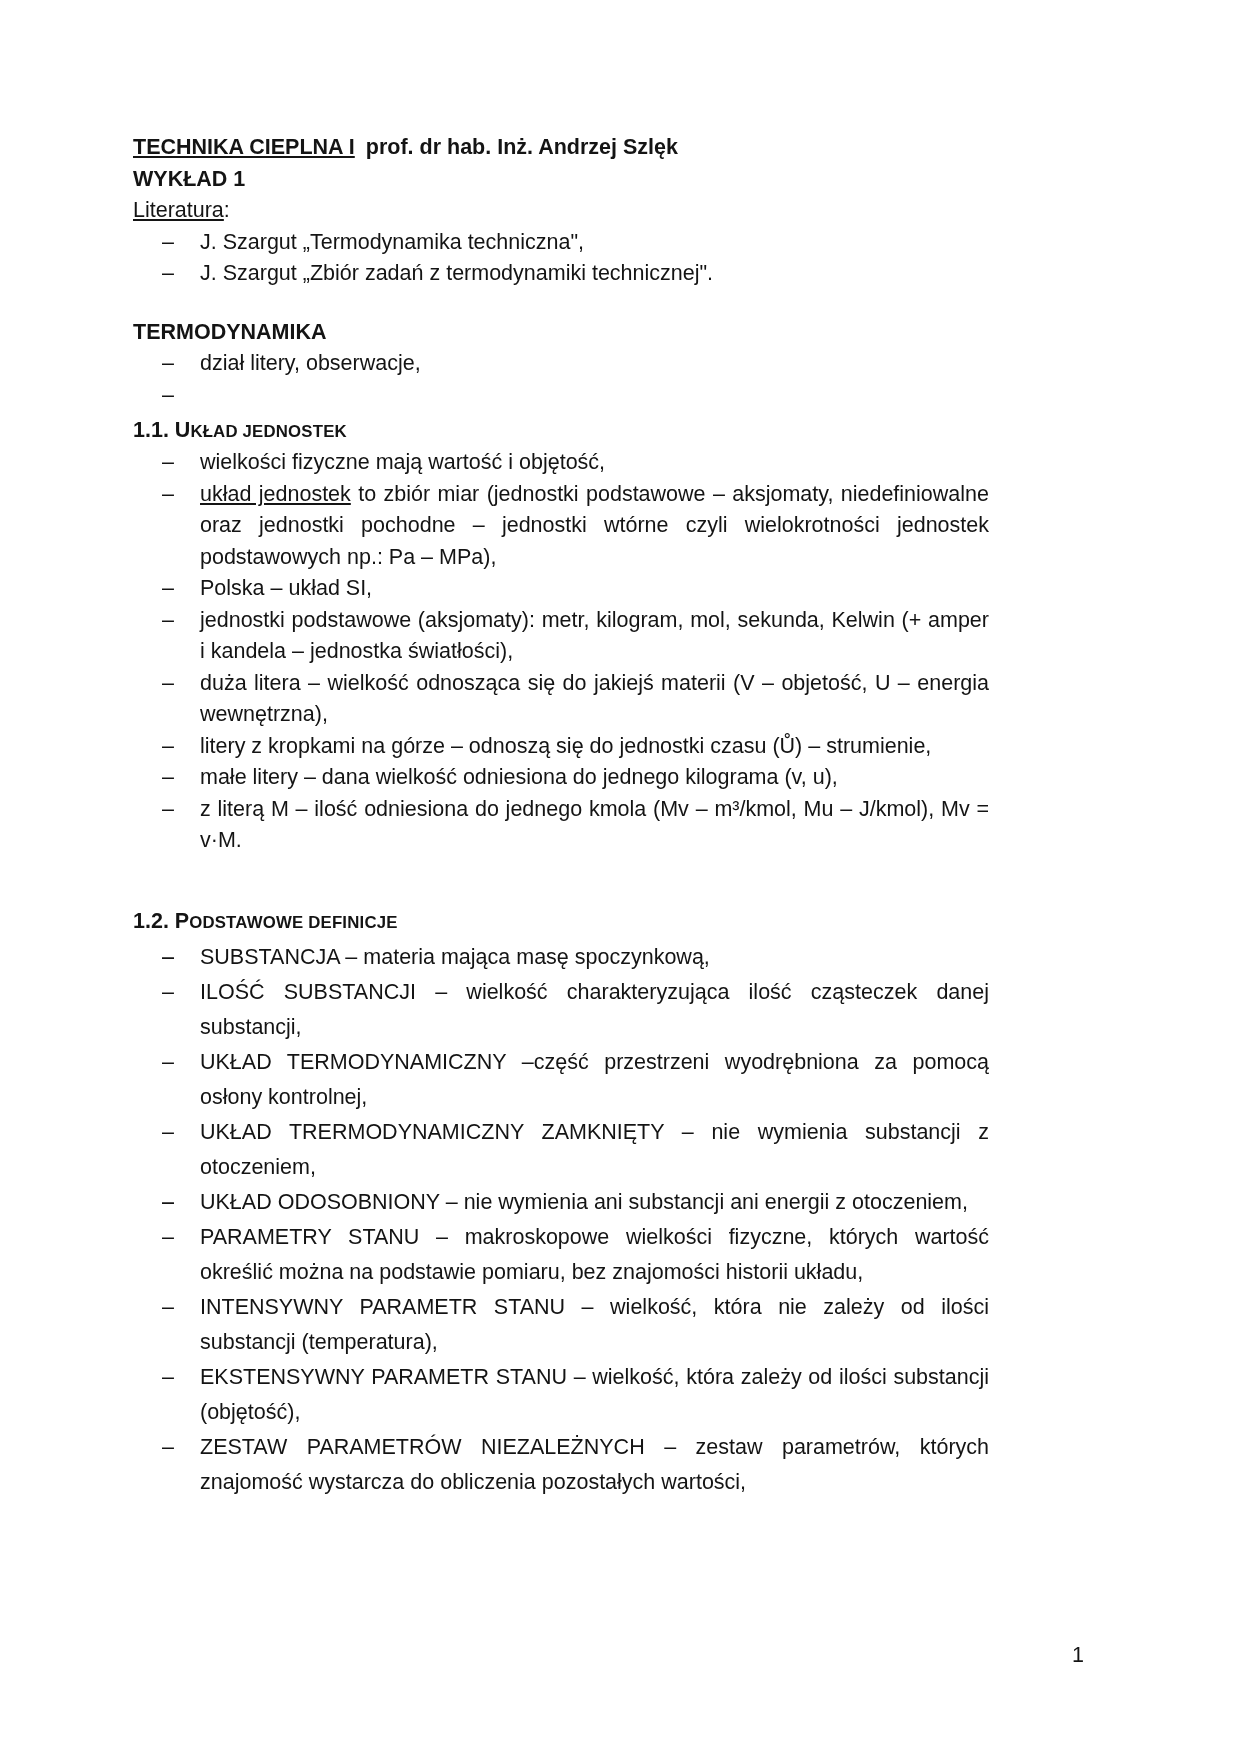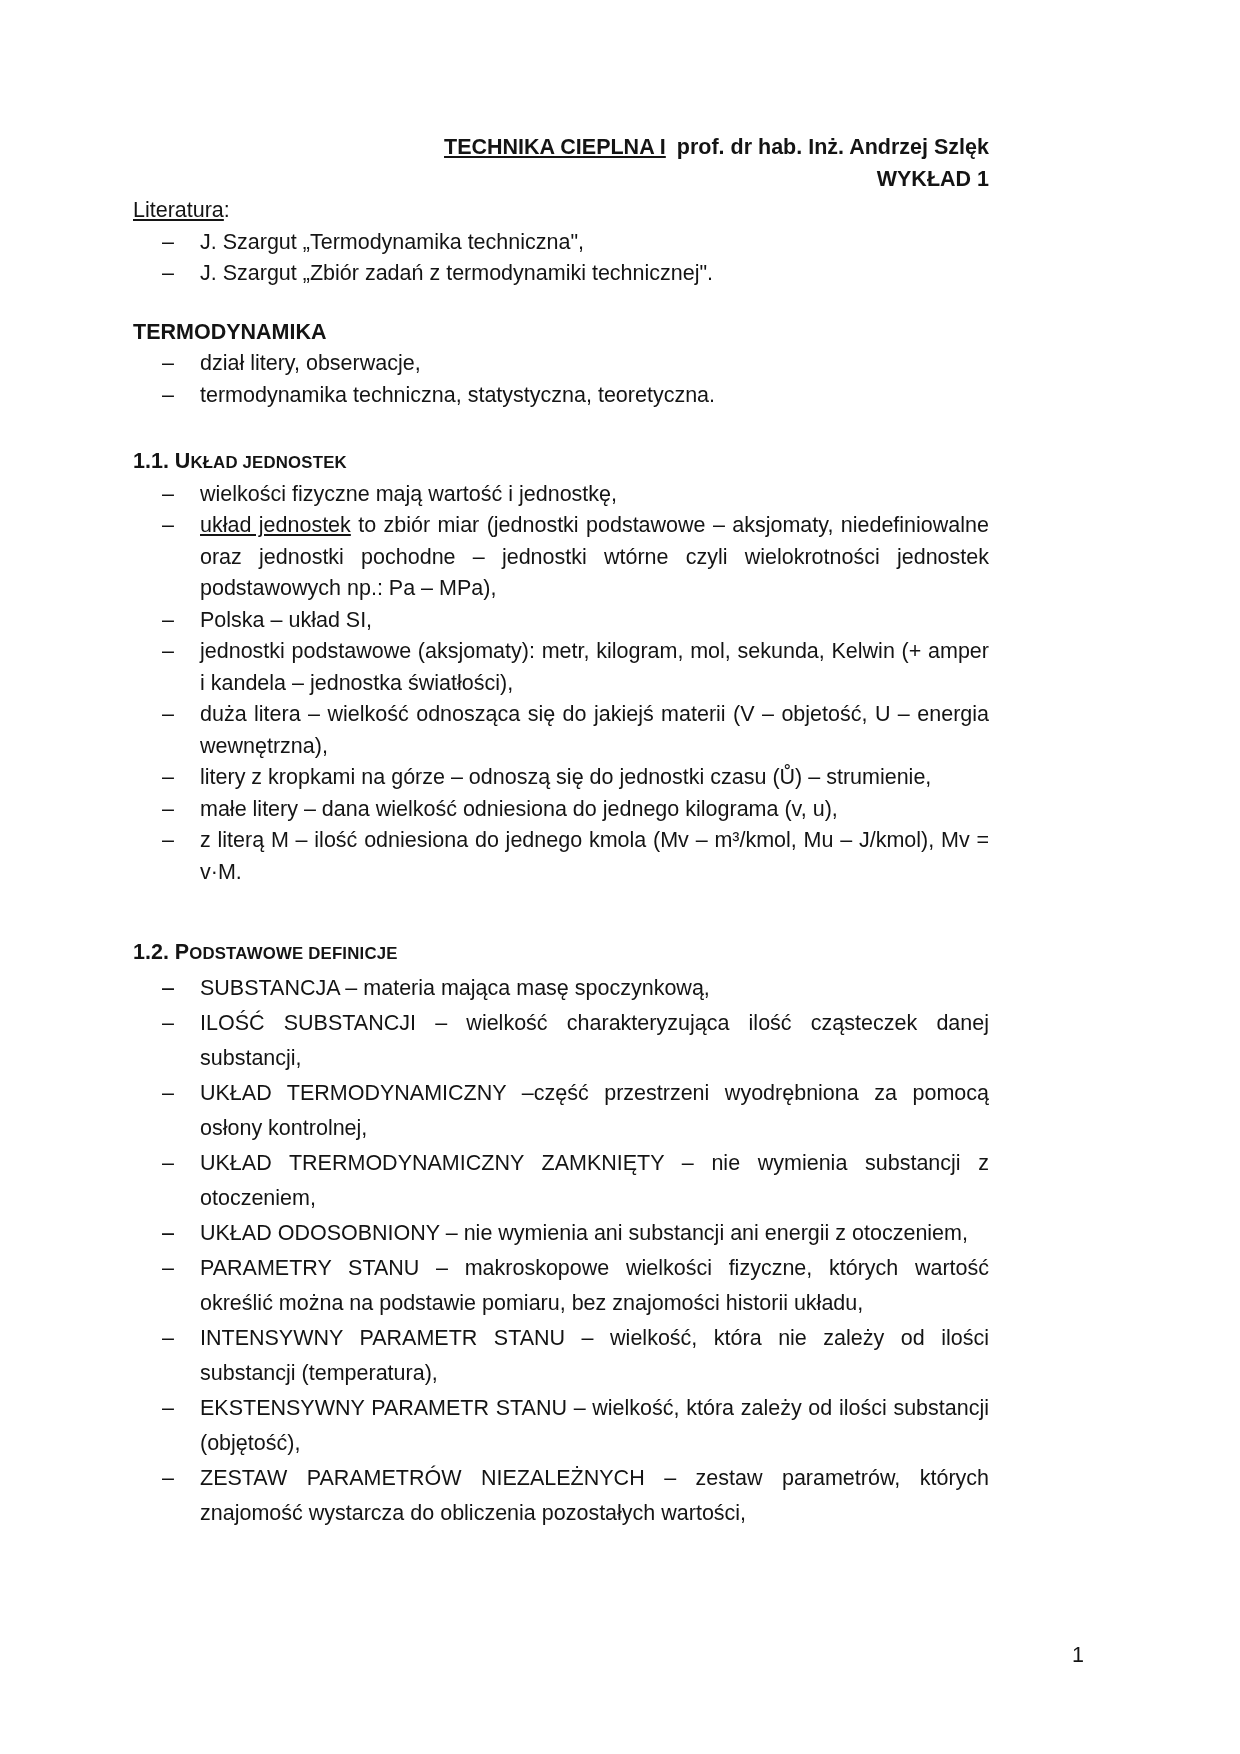--- a/index.html
+++ b/index.html
@@ -15,21 +15,21 @@
     overflow: hidden;
   }
   .content {
     position: absolute;
     left: 133px; top: 132px;
     width: 856px;
     font-size: 21.5px;
     line-height: 31.5px;
   }
   
-  .doc-header { text-align: right; font-weight: bold; }
+  .doc-header { font-weight: bold; }
   .course-title { text-decoration: underline; }
   .lecturer { margin-left: 11px; }
   
   ul.dashlist { margin: 0; padding: 0 0 0 67px; list-style: none; }
   li.li { position: relative; text-align: justify; }
   .dash { position: absolute; left: -38px; top: 0; }
   
   .underlined { text-decoration: underline; }
   .bold { font-weight: bold; }
   .sc-rest { font-size: 0.78em; letter-spacing: 0.2px; margin-top: 28px; }
@@ -63,30 +63,30 @@
       <ul class="dashlist">
         <li class="li"><span class="dash">–</span><span>J. Szargut „Termodynamika techniczna",</span></li>
         <li class="li"><span class="dash">–</span><span>J. Szargut „Zbiór zadań z termodynamiki technicznej".</span></li>
       </ul>
     </div>
 
     <div class="sec-termo">
       <div class="bold">TERMODYNAMIKA</div>
       <ul class="dashlist">
         <li class="li"><span class="dash">–</span><span>dział litery, obserwacje,</span></li>
-        <li class="li"><span class="dash">–</span><span>termodynamika techniczna, statystyczna, teoretyczna.</span></li>
+        <li class="li"><span class="dash">–</span></li>
       </ul>
     </div>
 
     <div class="sec-1">
 
       <div class="sec-11">
         <div class="bold sec-sub-title"><span>1.1. U</span><span class="sc-rest">KŁAD JEDNOSTEK</span></div>
         <ul class="dashlist">
-          <li class="li"><span class="dash">–</span><span>wielkości fizyczne mają wartość i jednostkę,</span></li>
+          <li class="li"><span class="dash">–</span><span>wielkości fizyczne mają wartość i objętość,</span></li>
           <li class="li"><span class="dash">–</span><span class="underlined">układ jednostek</span><span> to zbiór miar (jednostki podstawowe – aksjomaty, niedefiniowalne oraz jednostki pochodne – jednostki wtórne czyli wielokrotności jednostek podstawowych np.: Pa – MPa),</span></li>
           <li class="li"><span class="dash">–</span><span>Polska – układ SI,</span></li>
           <li class="li"><span class="dash">–</span><span>jednostki podstawowe (aksjomaty): metr, kilogram, mol, sekunda, Kelwin (+ amper i kandela – jednostka światłości),</span></li>
           <li class="li"><span class="dash">–</span><span>duża litera – wielkość odnosząca się do jakiejś materii (V – objetość, U – energia wewnętrzna),</span></li>
           <li class="li"><span class="dash">–</span><span>litery z kropkami na górze – odnoszą się do jednostki czasu (Ů) – strumienie,</span></li>
           <li class="li"><span class="dash">–</span><span>małe litery – dana wielkość odniesiona do jednego kilograma (v, u),</span></li>
           <li class="li"><span class="dash">–</span><span>z literą M – ilość odniesiona do jednego kmola (Mv – m³/kmol, Mu – J/kmol), Mv = v·M.</span></li>
         </ul>
       </div>
     </div>

